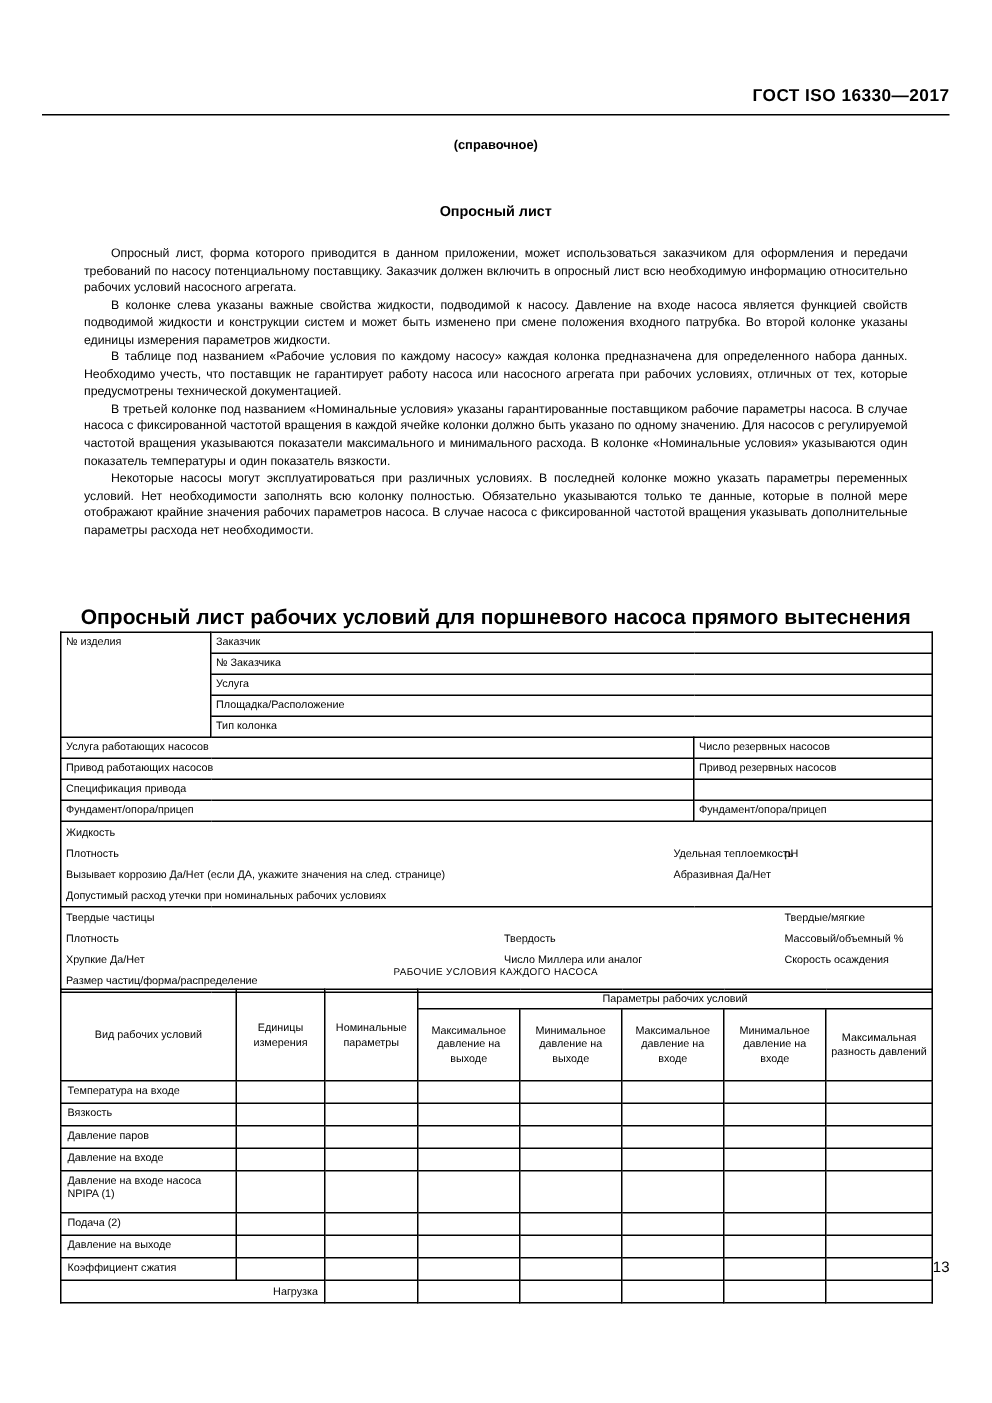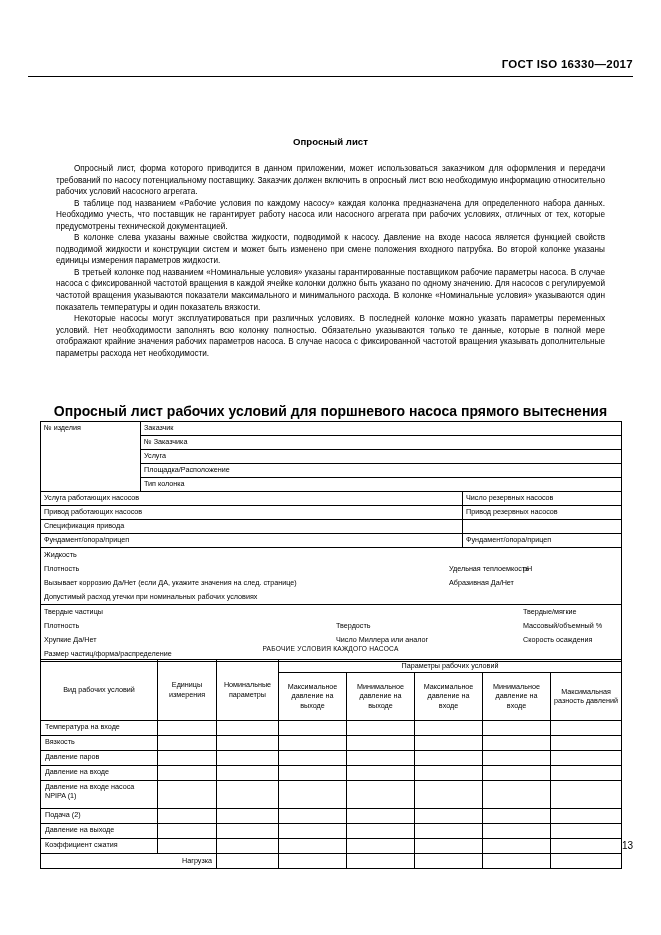--- a/index.html
+++ b/index.html
@@ -201,28 +201,29 @@
 </style>
 </head>
 <body>
 
 <div class="page-header">
   <div class="std-id">ГОСТ ISO 16330—2017</div>
 </div>
 <div class="header-rule"></div>
 
 <div class="annex-block">
+  <div class="annex-line annex-sub">(справочное)</div>
 </div>
 
 <div class="doc-title">Опросный лист</div>
 
 <div class="prose">
   <p>Опросный лист, форма которого приводится в данном приложении, может использоваться заказчиком для оформления и передачи требований по насосу потенциальному поставщику. Заказчик должен включить в опросный лист всю необходимую информацию относительно рабочих условий насосного агрегата.</p>
+  <p>В колонке слева указаны важные свойства жидкости, подводимой к насосу. Давление на входе насоса является функцией свойств подводимой жидкости и конструкции систем и может быть изменено при смене положения входного патрубка. Во второй колонке указаны единицы измерения параметров жидкости.</p>
   <p>В таблице под названием «Рабочие условия по каждому насосу» каждая колонка предназначена для определенного набора данных. Необходимо учесть, что поставщик не гарантирует работу насоса или насосного агрегата при рабочих условиях, отличных от тех, которые предусмотрены технической документацией.</p>
-  <p>В колонке слева указаны важные свойства жидкости, подводимой к насосу. Давление на входе насоса является функцией свойств подводимой жидкости и конструкции систем и может быть изменено при смене положения входного патрубка. Во второй колонке указаны единицы измерения параметров жидкости.</p>
   <p>В третьей колонке под названием «Номинальные условия» указаны гарантированные поставщиком рабочие параметры насоса. В случае насоса с фиксированной частотой вращения в каждой ячейке колонки должно быть указано по одному значению. Для насосов с регулируемой частотой вращения указываются показатели максимального и минимального расхода. В колонке «Номинальные условия» указываются один показатель температуры и один показатель вязкости.</p>
   <p>Некоторые насосы могут эксплуатироваться при различных условиях. В последней колонке можно указать параметры переменных условий. Нет необходимости заполнять всю колонку полностью. Обязательно указываются только те данные, которые в полной мере отображают крайние значения рабочих параметров насоса. В случае насоса с фиксированной частотой вращения указывать дополнительные параметры расхода нет необходимости.</p>
 </div>
 
 <div class="form-title">Опросный лист рабочих условий для поршневого насоса прямого вытеснения</div>
 
 <table class="sheet-table" id="table-general">
   <colgroup>
     <col style="width:100px">
     <col style="width:322px">

